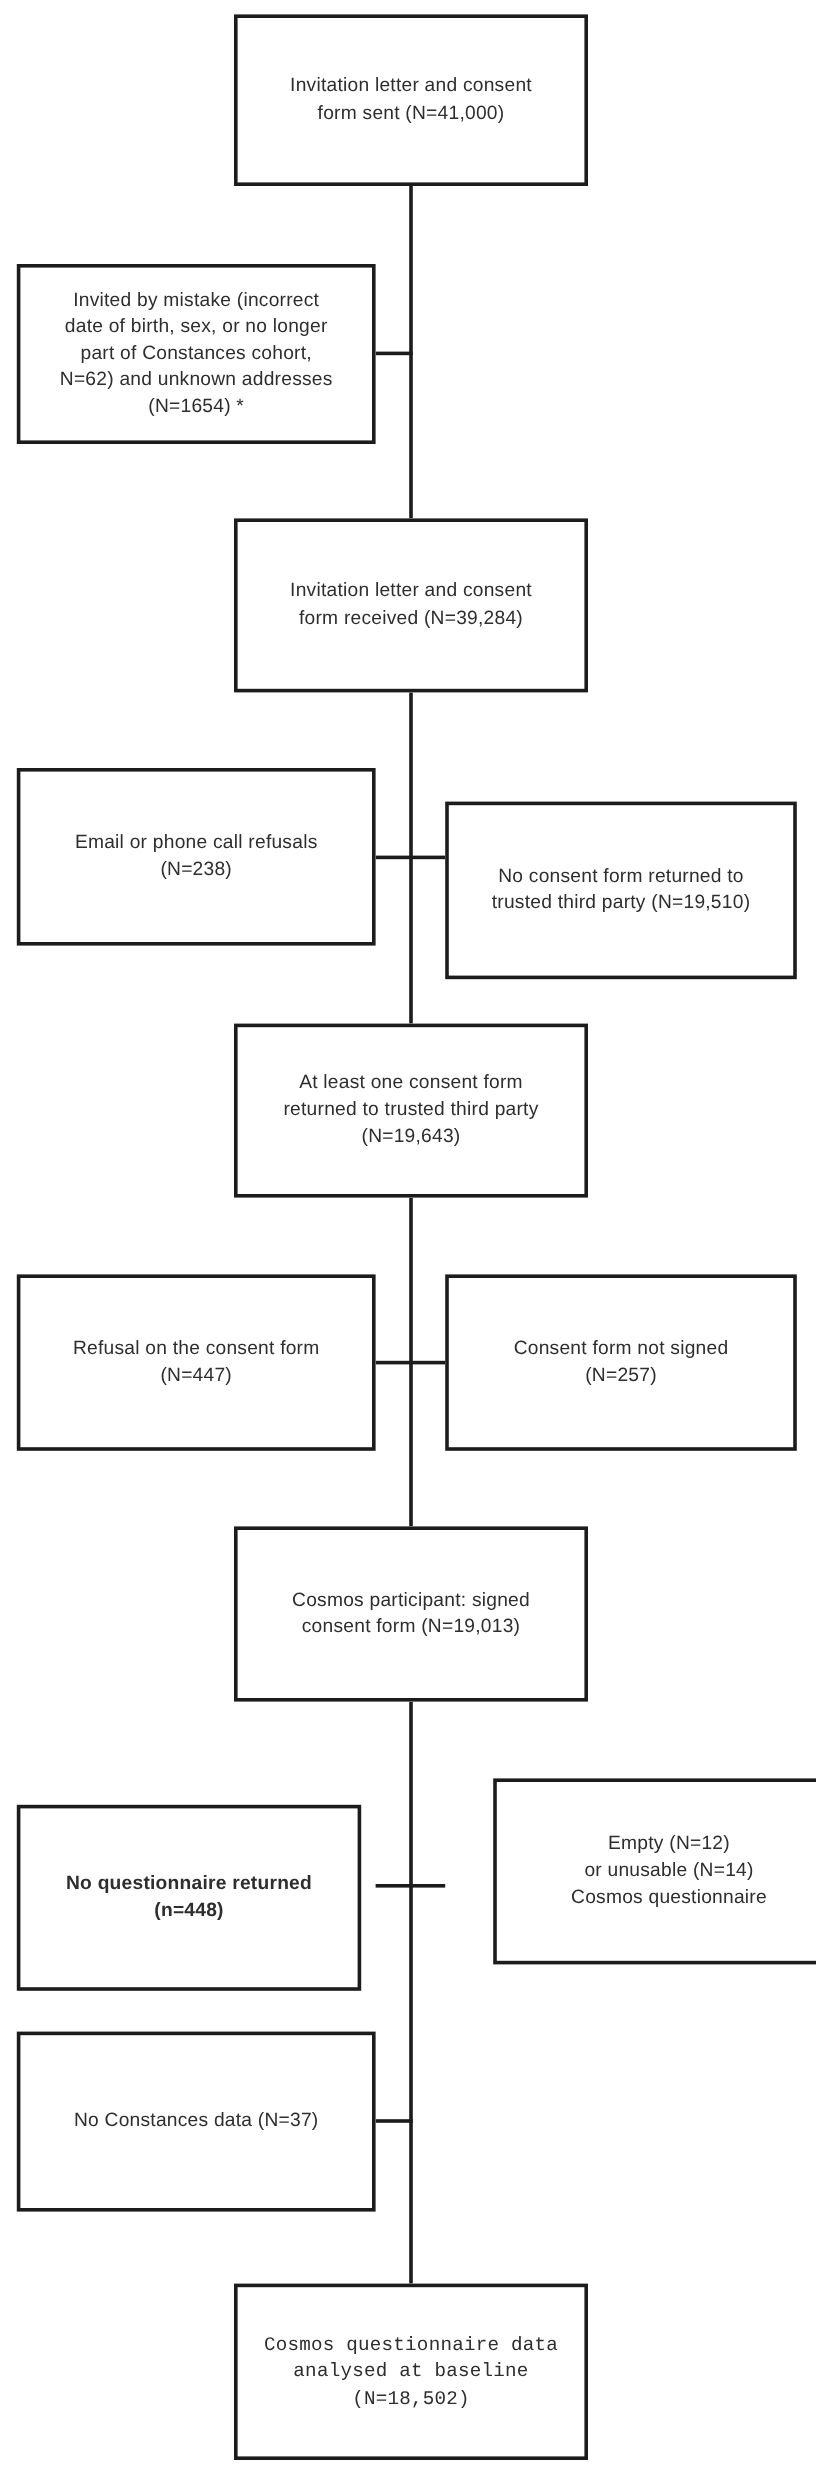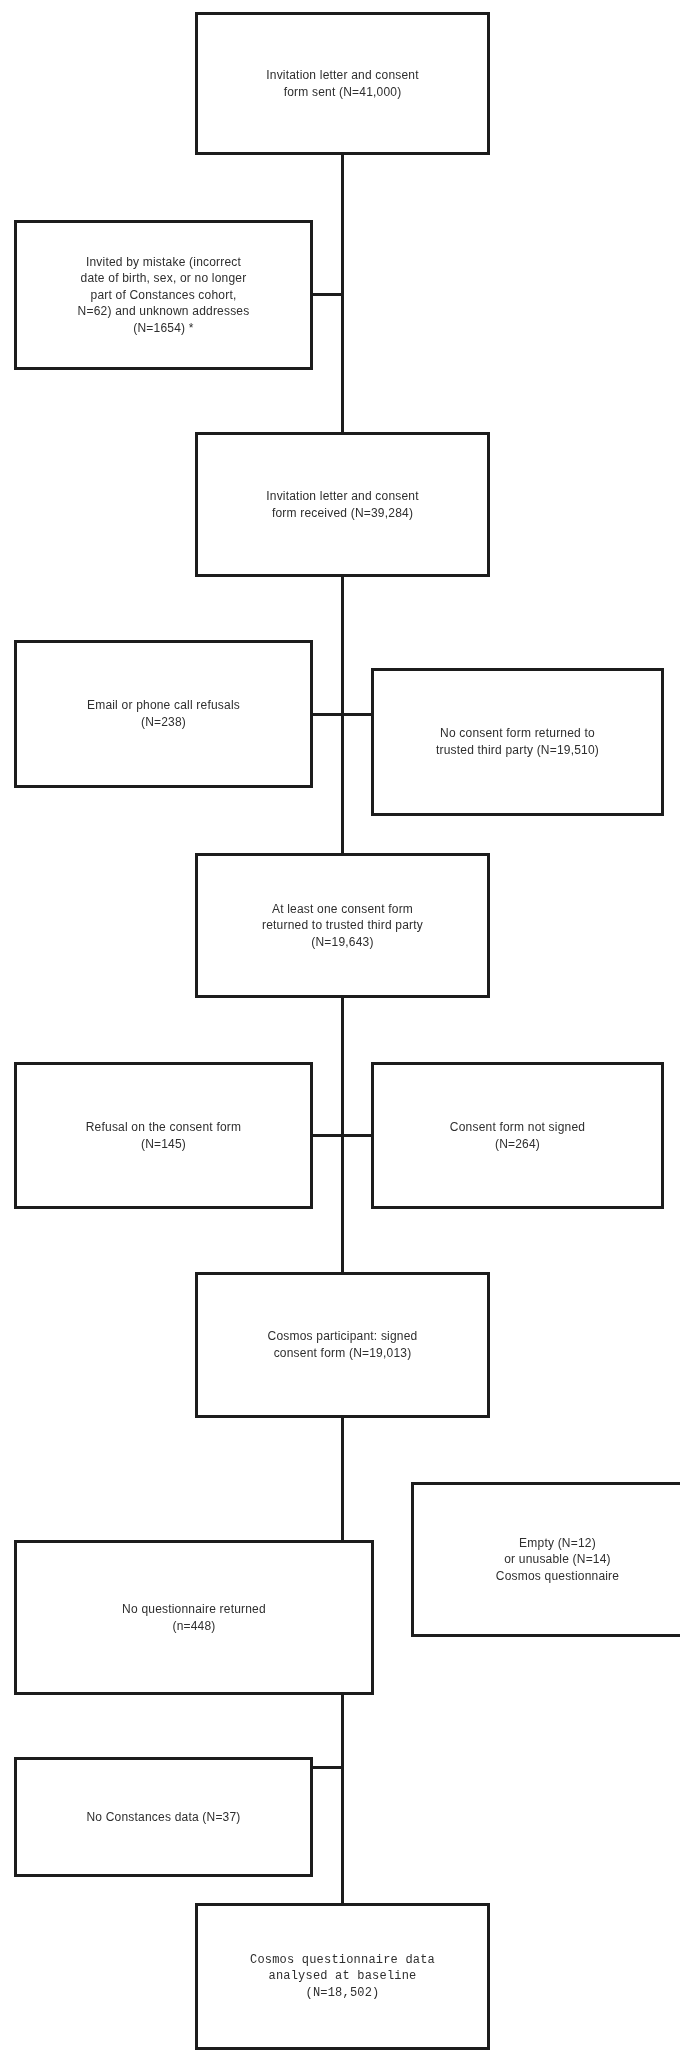--- a/index.html
+++ b/index.html
@@ -16,21 +16,21 @@
   }
   .box {
     position: absolute;
     box-sizing: border-box;
     background: #ffffff;
     border: 3px solid #1c1c1c;
     display: flex;
     align-items: center;
     justify-content: center;
     text-align: center;
-    font-size: 12px;
+    font-size: 16px;
     line-height: 1.38;
     letter-spacing: 0.2px;
     color: #2e2e2e;
     white-space: pre-line;
     padding: 4px 6px;
   }
   .vline {
     position: absolute;
     width: 3px;
     background: #1c1c1c;
@@ -46,22 +46,22 @@
   .node-sent            { left: 195px; top: 12px;   width: 295px; height: 143px; }
   .node-received        { left: 195px; top: 432px;  width: 295px; height: 145px; }
   .node-consent-returned{ left: 195px; top: 853px;  width: 295px; height: 145px; }
   .node-participant     { left: 195px; top: 1272px; width: 295px; height: 146px; }
   .node-analysed        { left: 195px; top: 1903px; width: 295px; height: 147px; font-family: Liberation Mono, monospace; }
 
   
   .node-invited-mistake   { left: 14px; top: 220px;  width: 299px; height: 150px; text-align: center; }
   .node-email-refusals    { left: 14px; top: 640px;  width: 299px; height: 148px; }
   .node-refusal           { left: 14px; top: 1062px; width: 299px; height: 147px; }
-  .node-no-questionnaire  { left: 14px; top: 1540px; width: 360px; height: 155px; }
-  .node-no-constances     { left: 14px; top: 1757px; width: 299px; height: 120px; }
+  .node-no-questionnaire  { left: 14px; top: 1504px; width: 287px; height: 155px; font-weight: bold; }
+  .node-no-constances     { left: 14px; top: 1693px; width: 299px; height: 150px; }
 
   
   .node-no-consent-returned { left: 371px; top: 640px;  width: 293px; height: 148px; margin-top: 28px; }
   .node-not-signed          { left: 371px; top: 1062px; width: 293px; height: 147px; }
   .node-empty-unusable      { left: 371px; top: 1482px; width: 293px; height: 155px; margin-left: 40px; }
 
   
   .spine-1 { top: 155px;  height: 277px; }
   .spine-2 { top: 577px;  height: 276px; }
   .spine-3 { top: 998px;  height: 274px; }
@@ -110,30 +110,30 @@
   <div class="box node-invited-mistake">Invited by mistake (incorrect
 date of birth, sex, or no longer
 part of Constances cohort,
 N=62) and unknown addresses
 (N=1654) *</div>
 
   <div class="box node-email-refusals">Email or phone call refusals
 (N=238)</div>
 
   <div class="box node-refusal">Refusal on the consent form
-(N=145)</div>
+(N=447)</div>
 
   <div class="box node-no-questionnaire">No questionnaire returned
 (n=448)</div>
 
   <div class="box node-no-constances">No Constances data (N=37)</div>
 
   <div class="box node-no-consent-returned">No consent form returned to
 trusted third party (N=19,510)</div>
 
   <div class="box node-not-signed">Consent form not signed
-(N=264)</div>
+(N=257)</div>
 
   <div class="box node-empty-unusable">Empty (N=12)
 or unusable (N=14)
 Cosmos questionnaire</div>
 
 </div>
 
 </body></html>

